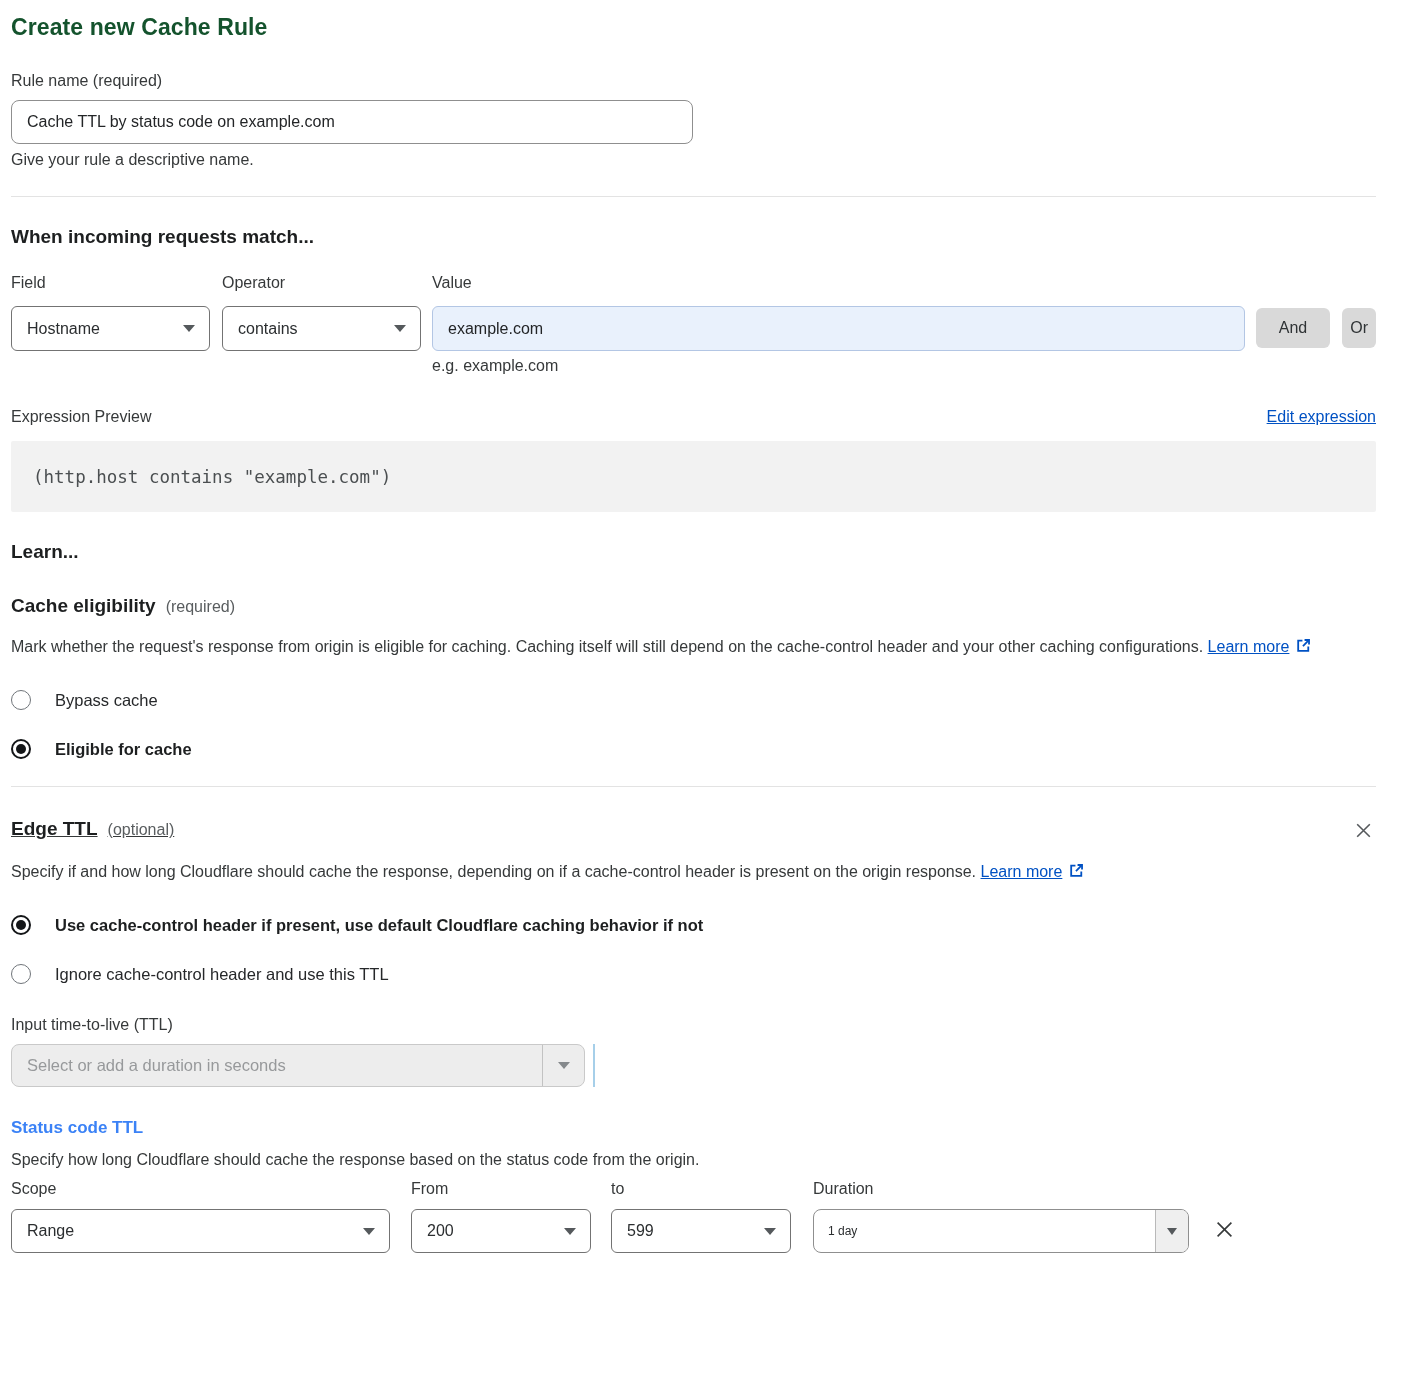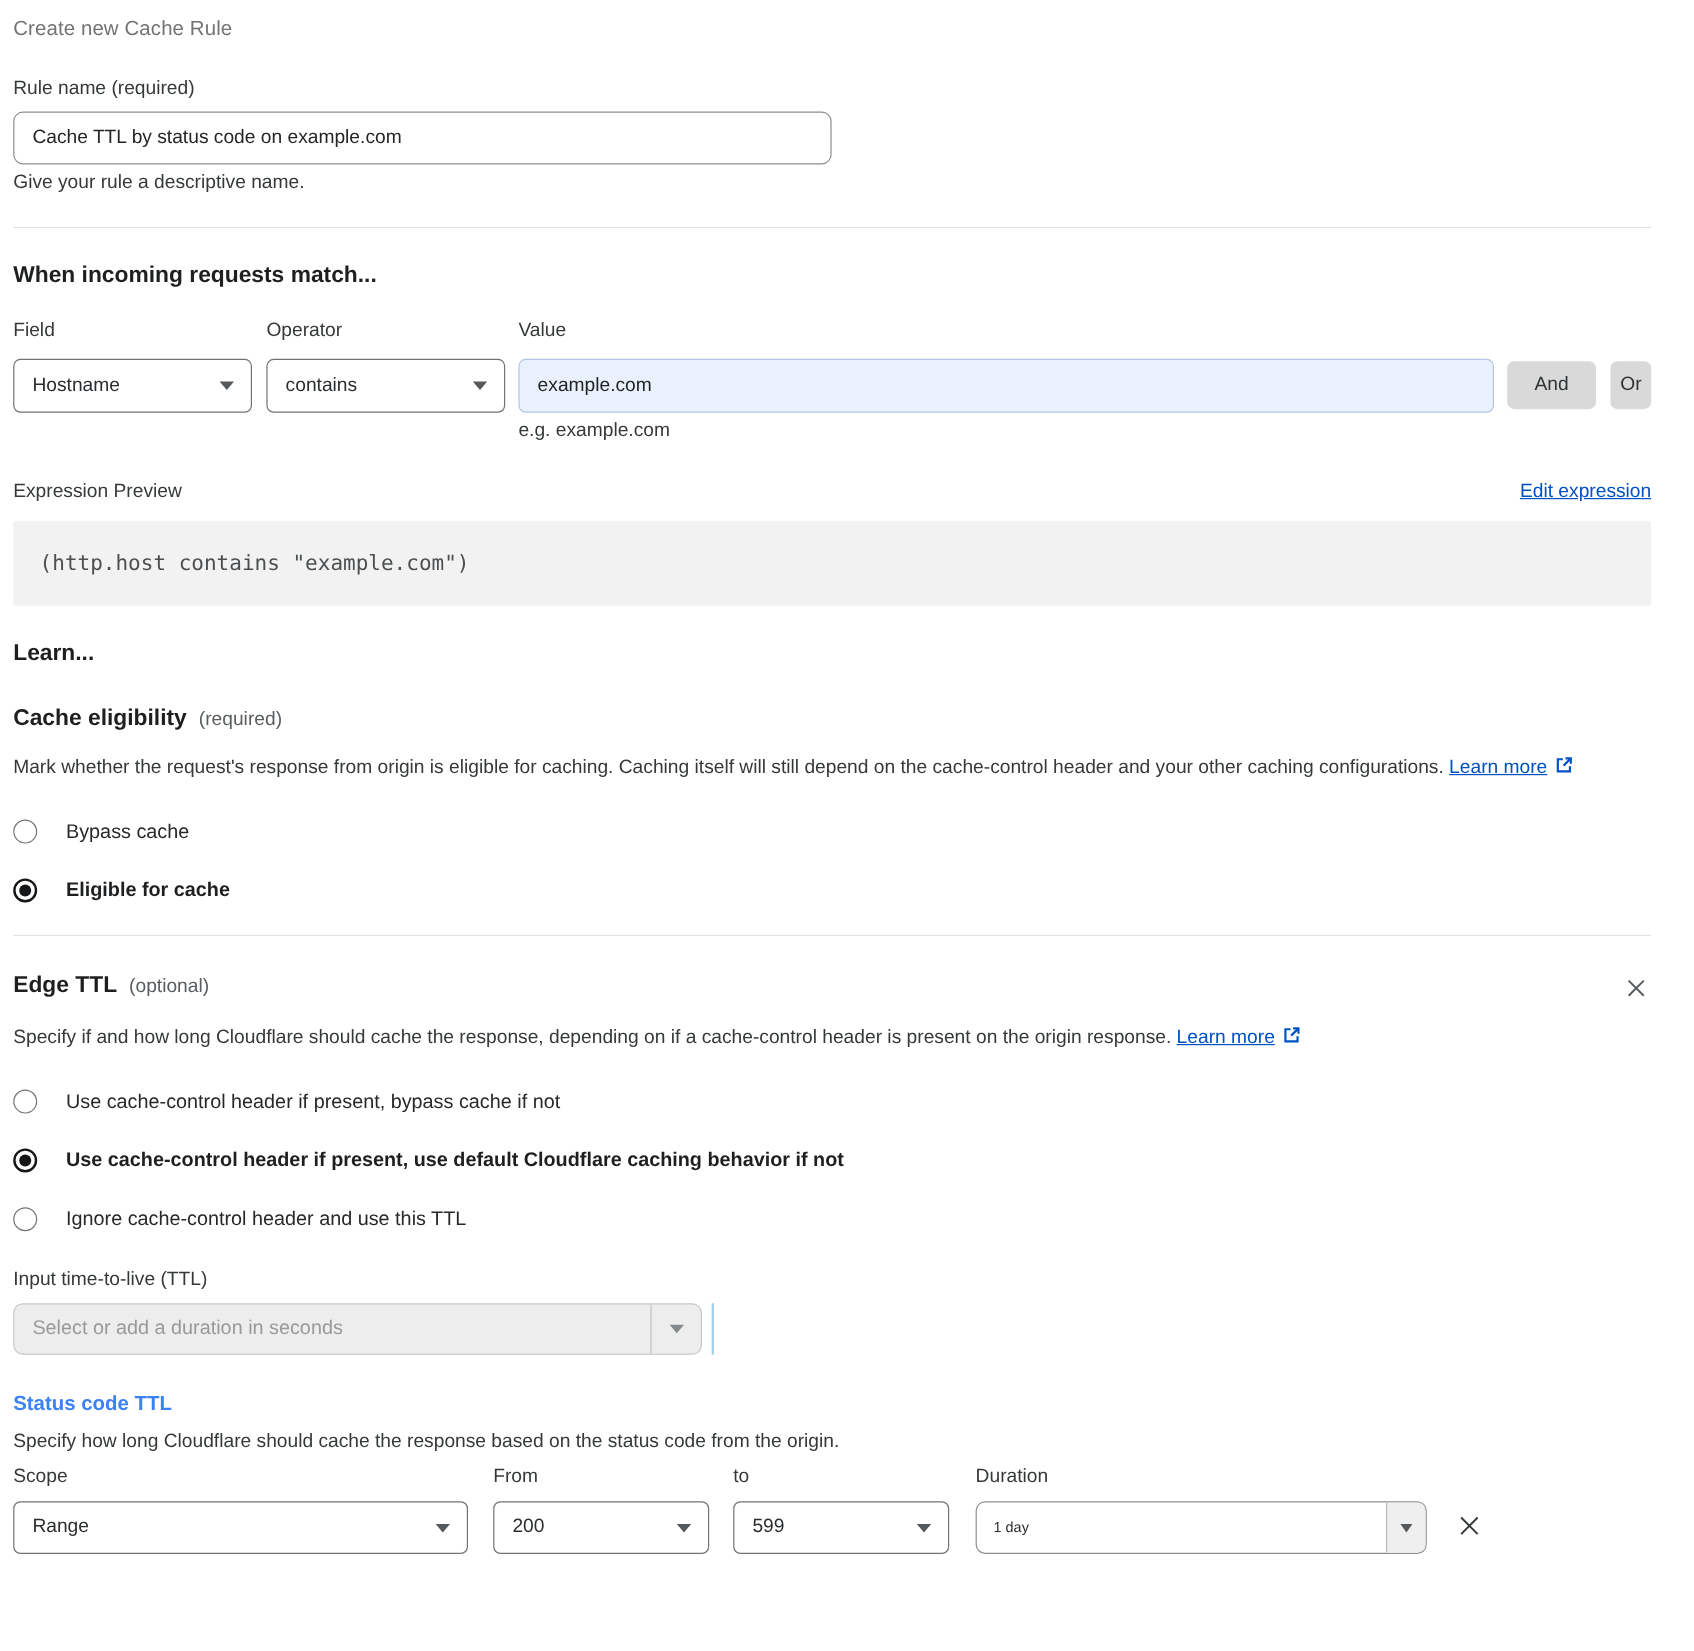--- a/index.html
+++ b/index.html
@@ -9,23 +9,23 @@
     color: #36393a;
     -webkit-font-smoothing: antialiased;
   }
   .page {
     width: 1412px;
     height: 1376px;
     padding: 14px 36px 20px 11px;
     overflow: hidden;
   }
   h1.page-title {
-    font-size: 17px;
-    font-weight: normal;
-    color: #737373;
+    font-size: 23px;
+    font-weight: bold;
+    color: #14532d;
     letter-spacing: .1px;
   }
   .field-label {
     font-size: 16px;
     color: #36393a;
     display: block;
   }
   .rule-name-label { margin-top: 31px; }
   input.text-input {
     margin-top: 10px;
@@ -177,20 +177,21 @@
     border-radius: 50%;
   }
   .radio-label { margin-left: 24px; font-size: 16.5px; color: #26282a; }
   .radio-row.selected .radio-label { font-weight: bold; color: #1d1f20; }
 
   .edge-header {
     margin-top: 31px;
     display: flex;
     justify-content: space-between;
     align-items: flex-start;
+    text-decoration: underline;
   }
   .icon-btn { background: none; border: none; cursor: pointer; padding: 2px; }
 
   .ttl-label { margin-top: 32px; }
   .ttl-row { display: flex; align-items: center; margin-top: 10px; }
   .ttl-select {
     width: 574px;
     height: 43px;
     background: #ededed;
     border: 1px solid #c9c9c9;
@@ -352,24 +353,20 @@
     </button>
   </div>
   <p class="description" style="margin-top:12px; max-width:1110px"><span>Specify if and how long Cloudflare should cache the response, depending on if a cache-control header is present on the origin response.</span>
     <a class="link">Learn more</a><svg class="ext-icon" width="17" height="17" viewBox="0 0 16 16" fill="none" stroke="#0051c3" stroke-width="1.7">
         <path d="M7 3.5H3v9.5h9.5V9"></path>
         <path d="M7.5 8.5L13 3"></path>
         <path d="M9 2.8h4.2V7"></path>
       </svg>
   </p>
 
-  <div class="radio-row">
-    <span class="radio"></span>
-    <span class="radio-label">Use cache-control header if present, bypass cache if not</span>
-  </div>
   <div class="radio-row selected">
     <span class="radio checked"></span>
     <span class="radio-label">Use cache-control header if present, use default Cloudflare caching behavior if not</span>
   </div>
   <div class="radio-row">
     <span class="radio"></span>
     <span class="radio-label">Ignore cache-control header and use this TTL</span>
   </div>
 
   <label class="field-label ttl-label">Input time-to-live (TTL)</label>

